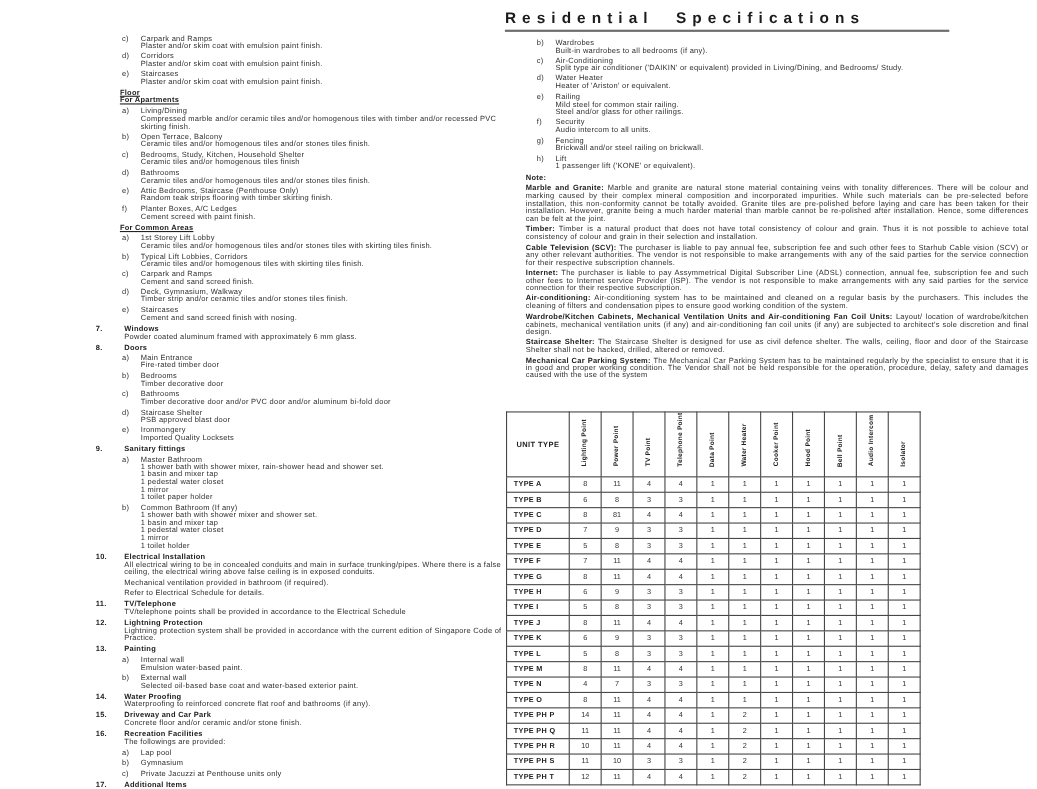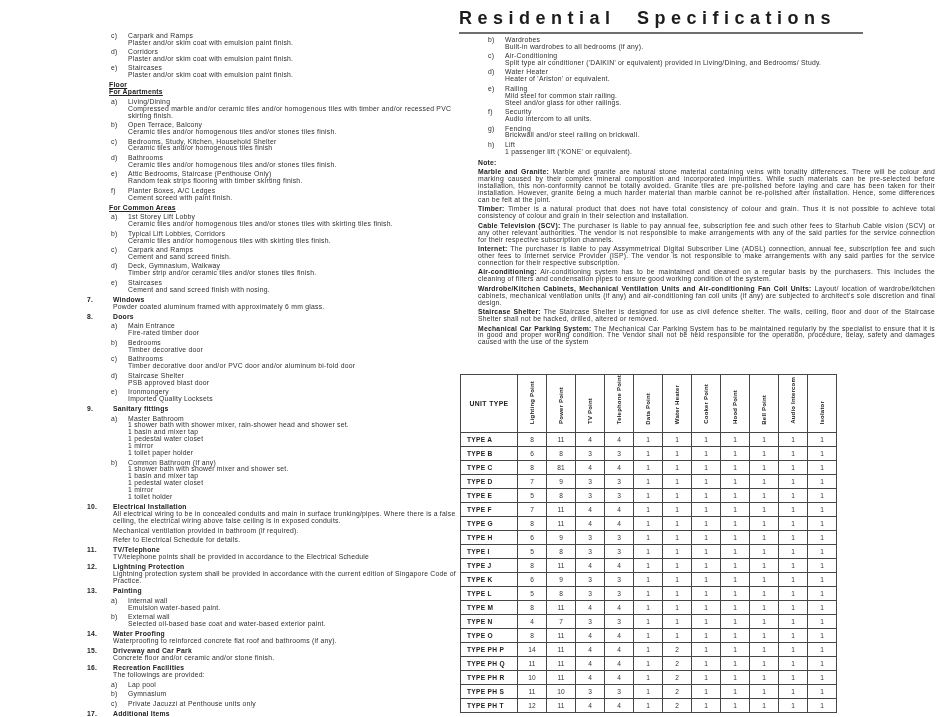--- a/index.html
+++ b/index.html
@@ -7,21 +7,21 @@
   body {
     position:relative;
     font-family:"Liberation Sans", sans-serif;
     color:#2e2e2e;
     -webkit-font-smoothing:antialiased;
   }
 
   
   .page-title {
     position:absolute; left:459px; top:8px; width:404px;
-    font-size:18px; font-weight:bold; color:#1c1c1c;
+    font-size:14px; font-weight:bold; color:#1c1c1c;
     letter-spacing:5.5px; word-spacing:11px; white-space:nowrap;
     border-bottom:2px solid #6e6e6e; padding-bottom:3px;
   }
 
   
   .col-left {
     position:absolute; left:85px; top:30px; width:378px;
     font-size:6.8px; line-height:6.9px; letter-spacing:0.25px;
   }
   .col-right {

